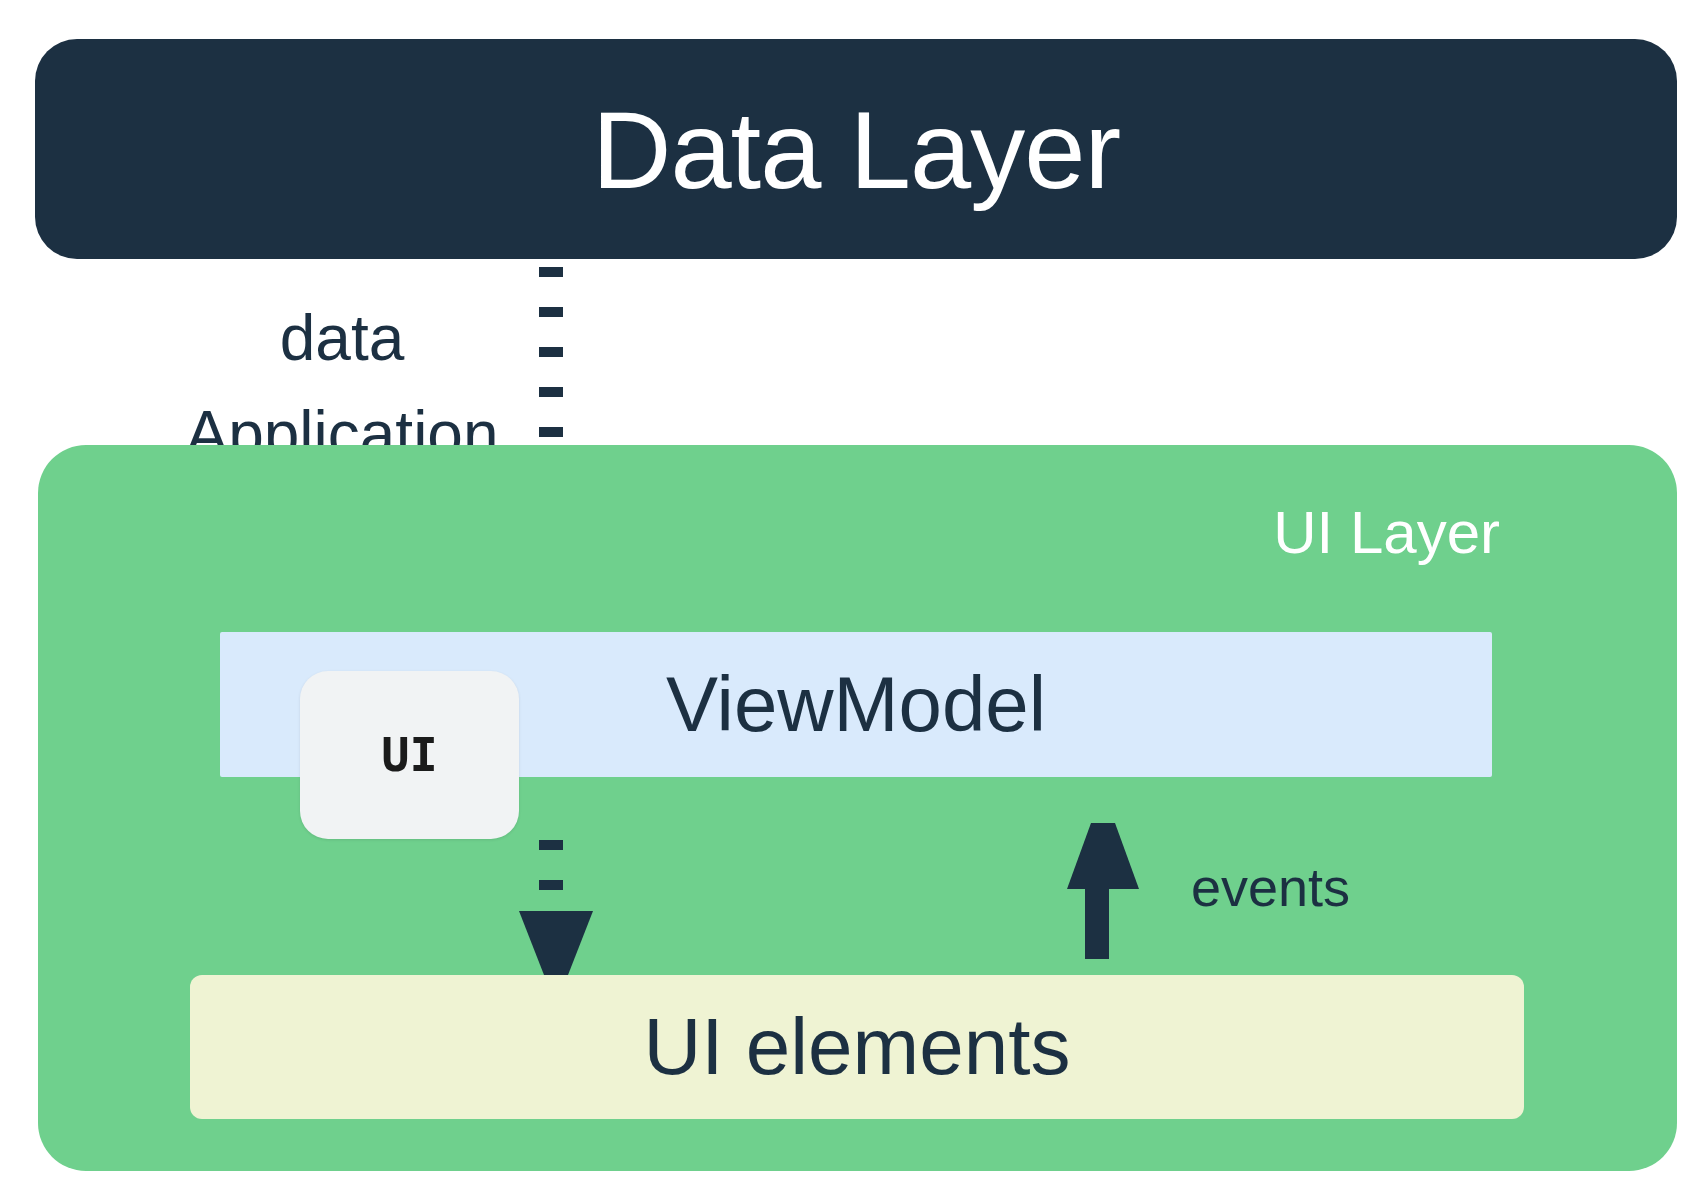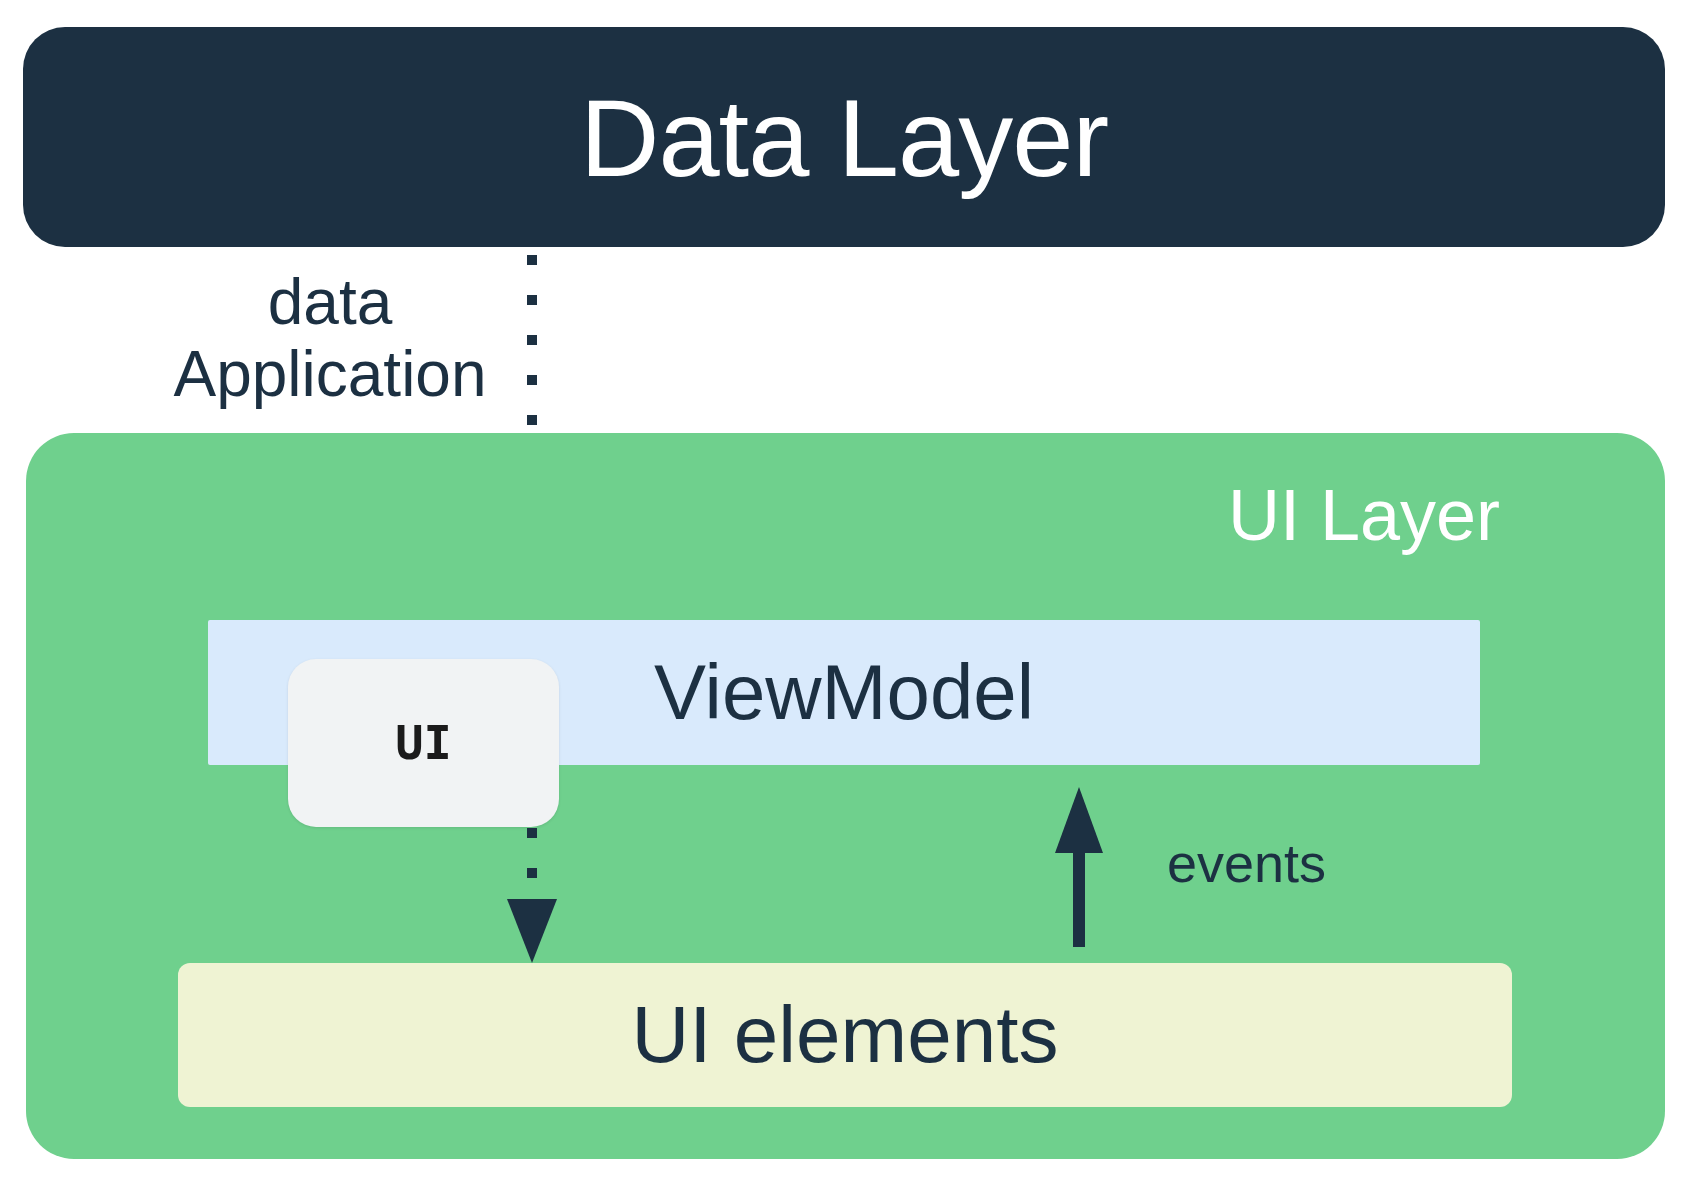--- a/index.html
+++ b/index.html
@@ -4,21 +4,21 @@
 <style>
   :root {
     --navy: #1C3042;
     --green: #6FD08D;
     --light-blue: #D9EAFC;
     --cream: #EFF3D3;
     --gray: #F1F3F4;
     --white: #FFFFFF;
     --mono-text: #1B1B1B;
   }
-  * { margin: 0; padding: 0; box-sizing: border-box; }
+  * { margin: 0; padding: 12px; box-sizing: border-box; }
   html, body { background: #ffffff; }
   body {
     width: 1702px;
     height: 1194px;
     position: relative;
     overflow: hidden;
     font-family: "Liberation Sans", sans-serif;
   }
   .abs { position: absolute; }
 
@@ -71,40 +71,40 @@
     left: 26px; top: 433px;
     width: 1639px; height: 726px;
     background: var(--green, #6FD08D);
     border-radius: 48px;
   }
   .ui-layer-label {
     left: 900px; top: 474px;
     width: 600px;
     text-align: right;
     color: var(--white, #fff);
-    font-size: 72px;
+    font-size: 60px;
   }
 
   
   .viewmodel-box {
     left: 208px; top: 620px;
     width: 1272px; height: 145px;
     background: var(--light-blue, #D9EAFC);
     border-radius: 2px;
     display: flex; align-items: center; justify-content: center;
   }
   .viewmodel-box .title {
     color: var(--navy, #1C3042);
     font-size: 78px;
   }
 
   
   .ui-state-box {
     left: 288px; top: 659px;
-    width: 271px; height: 168px;
+    width: 219px; height: 168px;
     background: var(--gray, #F1F3F4);
     border-radius: 28px;
     box-shadow: 0 1px 3px rgba(0,0,0,0.10);
     display: flex; flex-direction: row;
     align-items: center; justify-content: center;
     text-align: center;
   }
   .ui-state-box .mono-line {
     font-family: "DejaVu Sans Mono", monospace;
     font-weight: 700;

